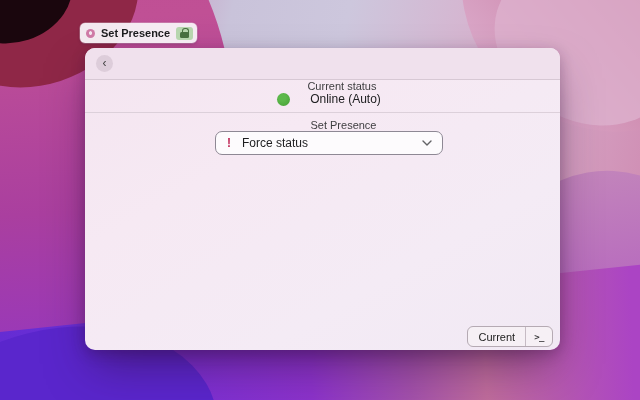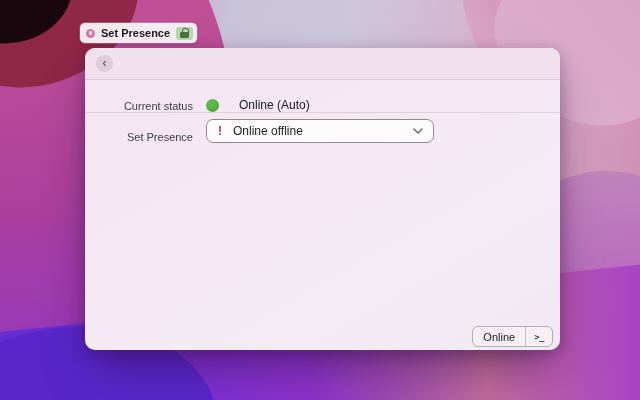--- a/index.html
+++ b/index.html
@@ -48,21 +48,21 @@
   
   .window { position:absolute; left:85px; top:48px; width:475px; height:302px;
     border-radius:10px; overflow:hidden; z-index:4;
     background:linear-gradient(150deg,#f4e5f0 0%,#f6e9f3 35%,#f4ebf5 70%,#f1e9f4 100%);
     box-shadow:0 22px 45px -8px rgba(45,12,55,.5), 0 4px 14px rgba(45,12,55,.28); }
   .win-header { height:32px; background:#f0e1ed; border-bottom:1px solid #d7c8d4;
     display:flex; align-items:center; padding-left:11px; }
   .back-btn { width:17px; height:17px; border-radius:50%; background:#ddcdda;
     display:flex; align-items:center; justify-content:center;
     font-size:12px; line-height:1; color:#444; cursor:default; padding-bottom:1px; }
-  .row { display:flex; align-items:flex-end; }
+  .row { display:flex; align-items:center;flex-direction:column; }
   .row-status { height:33px; border-bottom:1px solid #dcd0da; }
   .label-col { width:108px; flex:none; text-align:right; font-size:11px; color:#3e3e40; }
   .value-col { margin-left:13px; display:flex; align-items:center; }
   .status-dot { width:13px; height:13px; border-radius:50%; margin-right:6px;
     background:radial-gradient(circle at 40% 35%, #5cb84a 0 30%, #459e35 100%); }
   .status-text { font-size:12px; color:#212123;margin-left:14px; }
   .row-select { margin-top:6px; }
   .select { margin-left:13px; width:228px; height:24px; border:1px solid #8e8894;
     border-radius:7px; background:#fdfbfd; display:flex; align-items:center;
     padding:0 10px 0 11px; }
@@ -113,28 +113,28 @@
     <div class="value-col">
       <span class="status-dot"></span>
       <span class="status-text">Online (Auto)</span>
     </div>
   </div>
 
   <div class="row row-select">
     <div class="label-col">Set Presence</div>
     <div class="select">
       <span class="warn">!</span>
-      <span class="select-label">Online offline</span>
+      <span class="select-label">Force status</span>
       <span class="chev">
         <svg width="10" height="6" viewBox="0 0 10 6">
             <path d="M1 1l4 4 4-4" fill="none" stroke="#636366" stroke-width="1.4" stroke-linecap="round" stroke-linejoin="round"></path>
           </svg>
       </span>
     </div>
   </div>
 
   <div class="footer-btn">
-    <div class="seg-submit">Online</div>
+    <div class="seg-submit">Current</div>
     <div class="seg-div"></div>
     <div class="seg-term">&gt;_</div>
   </div>
 
 </div>
 
 </body></html>

